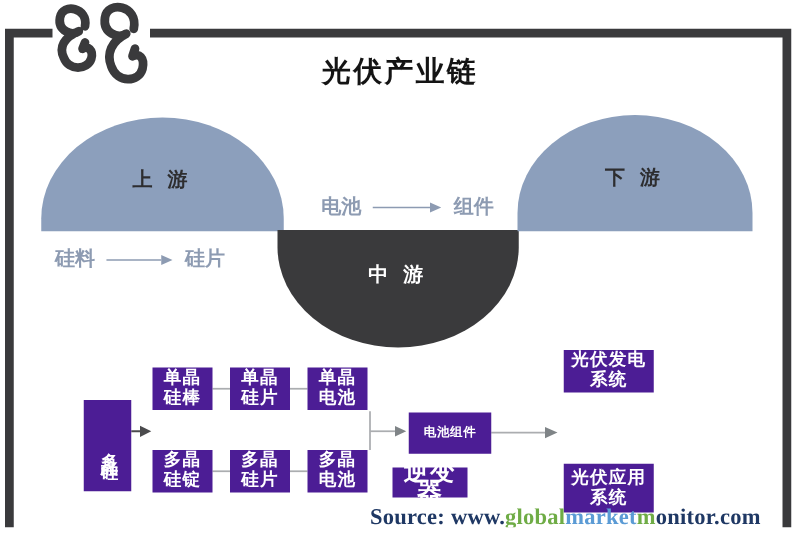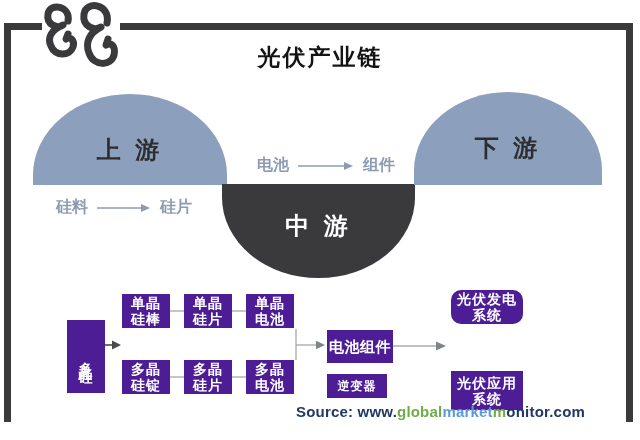--- a/index.html
+++ b/index.html
@@ -1,18 +1,18 @@
 <!DOCTYPE html>
 <html><head>
 <meta charset="utf-8">
 <style>
   html,body{margin:0;padding:0;background:#ffffff;}
   .canvas{
     position:relative;width:640px;height:422px;background:#ffffff;overflow:hidden;
-    font-family:Liberation Sans, sans-serif;
+    font-family:Liberation Serif, serif;
   }
   
   .frame{
     position:absolute;left:4px;top:23px;width:629px;height:409px;
     border:7px solid #3a3a3c;box-sizing:border-box;background:transparent;
   }
   
   .logo-patch{position:absolute;left:42px;top:20px;width:78px;height:11px;background:#ffffff;}
   .logo{position:absolute;left:38px;top:0px;width:86px;height:82px;}
   
@@ -24,58 +24,58 @@
   .dome{position:absolute;background:#8c9fbc;}
   .dome.up{border-radius:120px 120px 0 0 / 100px 100px 0 0;}
   .dome.left{left:33px;top:94px;width:194px;height:91px;}
   .dome.right{left:414px;top:92px;width:188px;height:93px;}
   .dome.mid{
     left:222px;top:184px;width:193px;height:94px;background:#3a3a3c;
     border-radius:0 0 120px 120px / 0 0 100px 100px;
   }
   .dome-label{
     position:absolute;width:100%;text-align:center;
-    font-size:24px;font-weight:bold;color:#2d2d2f;letter-spacing:4px;
+    font-size:16px;font-weight:bold;color:#2d2d2f;letter-spacing:4px;
   }
   .dome.left .dome-label{top:40px;}
   .dome.right .dome-label{top:40px;}
   .dome.mid .dome-label{top:26px;color:#ffffff;}
   
   .sub-flow{
     position:absolute;display:flex;align-items:center;gap:9px;
     font-size:16px;font-weight:bold;color:#8d9bb2;white-space:nowrap;
   }
-  .sub-up{left:56px;top:197px;}
+  .sub-up{left:44px;top:197px;}
   .sub-mid{left:257px;top:155px;}
   .sub-down{left:480px;top:197px;letter-spacing:2px;}
   .sub-arrow{display:block;}
   
   .fbox{
     position:absolute;background:#4c1d95;color:#ffffff;font-weight:bold;
     display:flex;flex-direction:column;align-items:center;justify-content:center;
     text-align:center;font-size:14px;line-height:16px;letter-spacing:1px;box-sizing:border-box;
   }
   .fbox.src{left:67px;top:320px;width:38px;height:73px;}
   .fbox.src .vtext{writing-mode:vertical-rl;text-orientation:upright;letter-spacing:4px;font-size:14px;}
   .fbox.m1{left:122px;top:294px;width:48px;height:34px;}
   .fbox.m2{left:184px;top:294px;width:48px;height:34px;}
   .fbox.m3{left:246px;top:294px;width:48px;height:34px;}
   .fbox.p1{left:122px;top:360px;width:48px;height:34px;}
   .fbox.p2{left:184px;top:360px;width:48px;height:34px;}
   .fbox.p3{left:246px;top:360px;width:48px;height:34px;}
-  .fbox.module{left:327px;top:330px;width:66px;height:33px;font-size:15px;letter-spacing:0.5px;}
-  .fbox.inverter{left:327px;top:374px;width:60px;height:24px;font-size:12px;}
-  .fbox.sys1{left:451px;top:290px;width:72px;height:34px;border-radius:10px;}
+  .fbox.module{left:327px;top:330px;width:66px;height:33px;font-size:10px;letter-spacing:0.5px;}
+  .fbox.inverter{left:314px;top:374px;width:60px;height:24px;font-size:20px;}
+  .fbox.sys1{left:451px;top:280px;width:72px;height:34px;}
   .fbox.sys2{left:451px;top:371px;width:72px;height:39px;}
   
   .connectors{position:absolute;left:0;top:0;width:640px;height:440px;pointer-events:none;}
   
   .footer{
     position:absolute;left:296px;top:403px;white-space:nowrap;
-    font-size:15px;font-weight:bold;letter-spacing:0.2px;
+    font-size:18px;font-weight:bold;letter-spacing:0.2px;
   }
   .seg-navy{color:#1f3864;}
   .seg-green{color:#6fac46;}
   .seg-blue{color:#5b9bd5;}
 </style>
 </head>
 <body>
 
 <div class="canvas">
 

